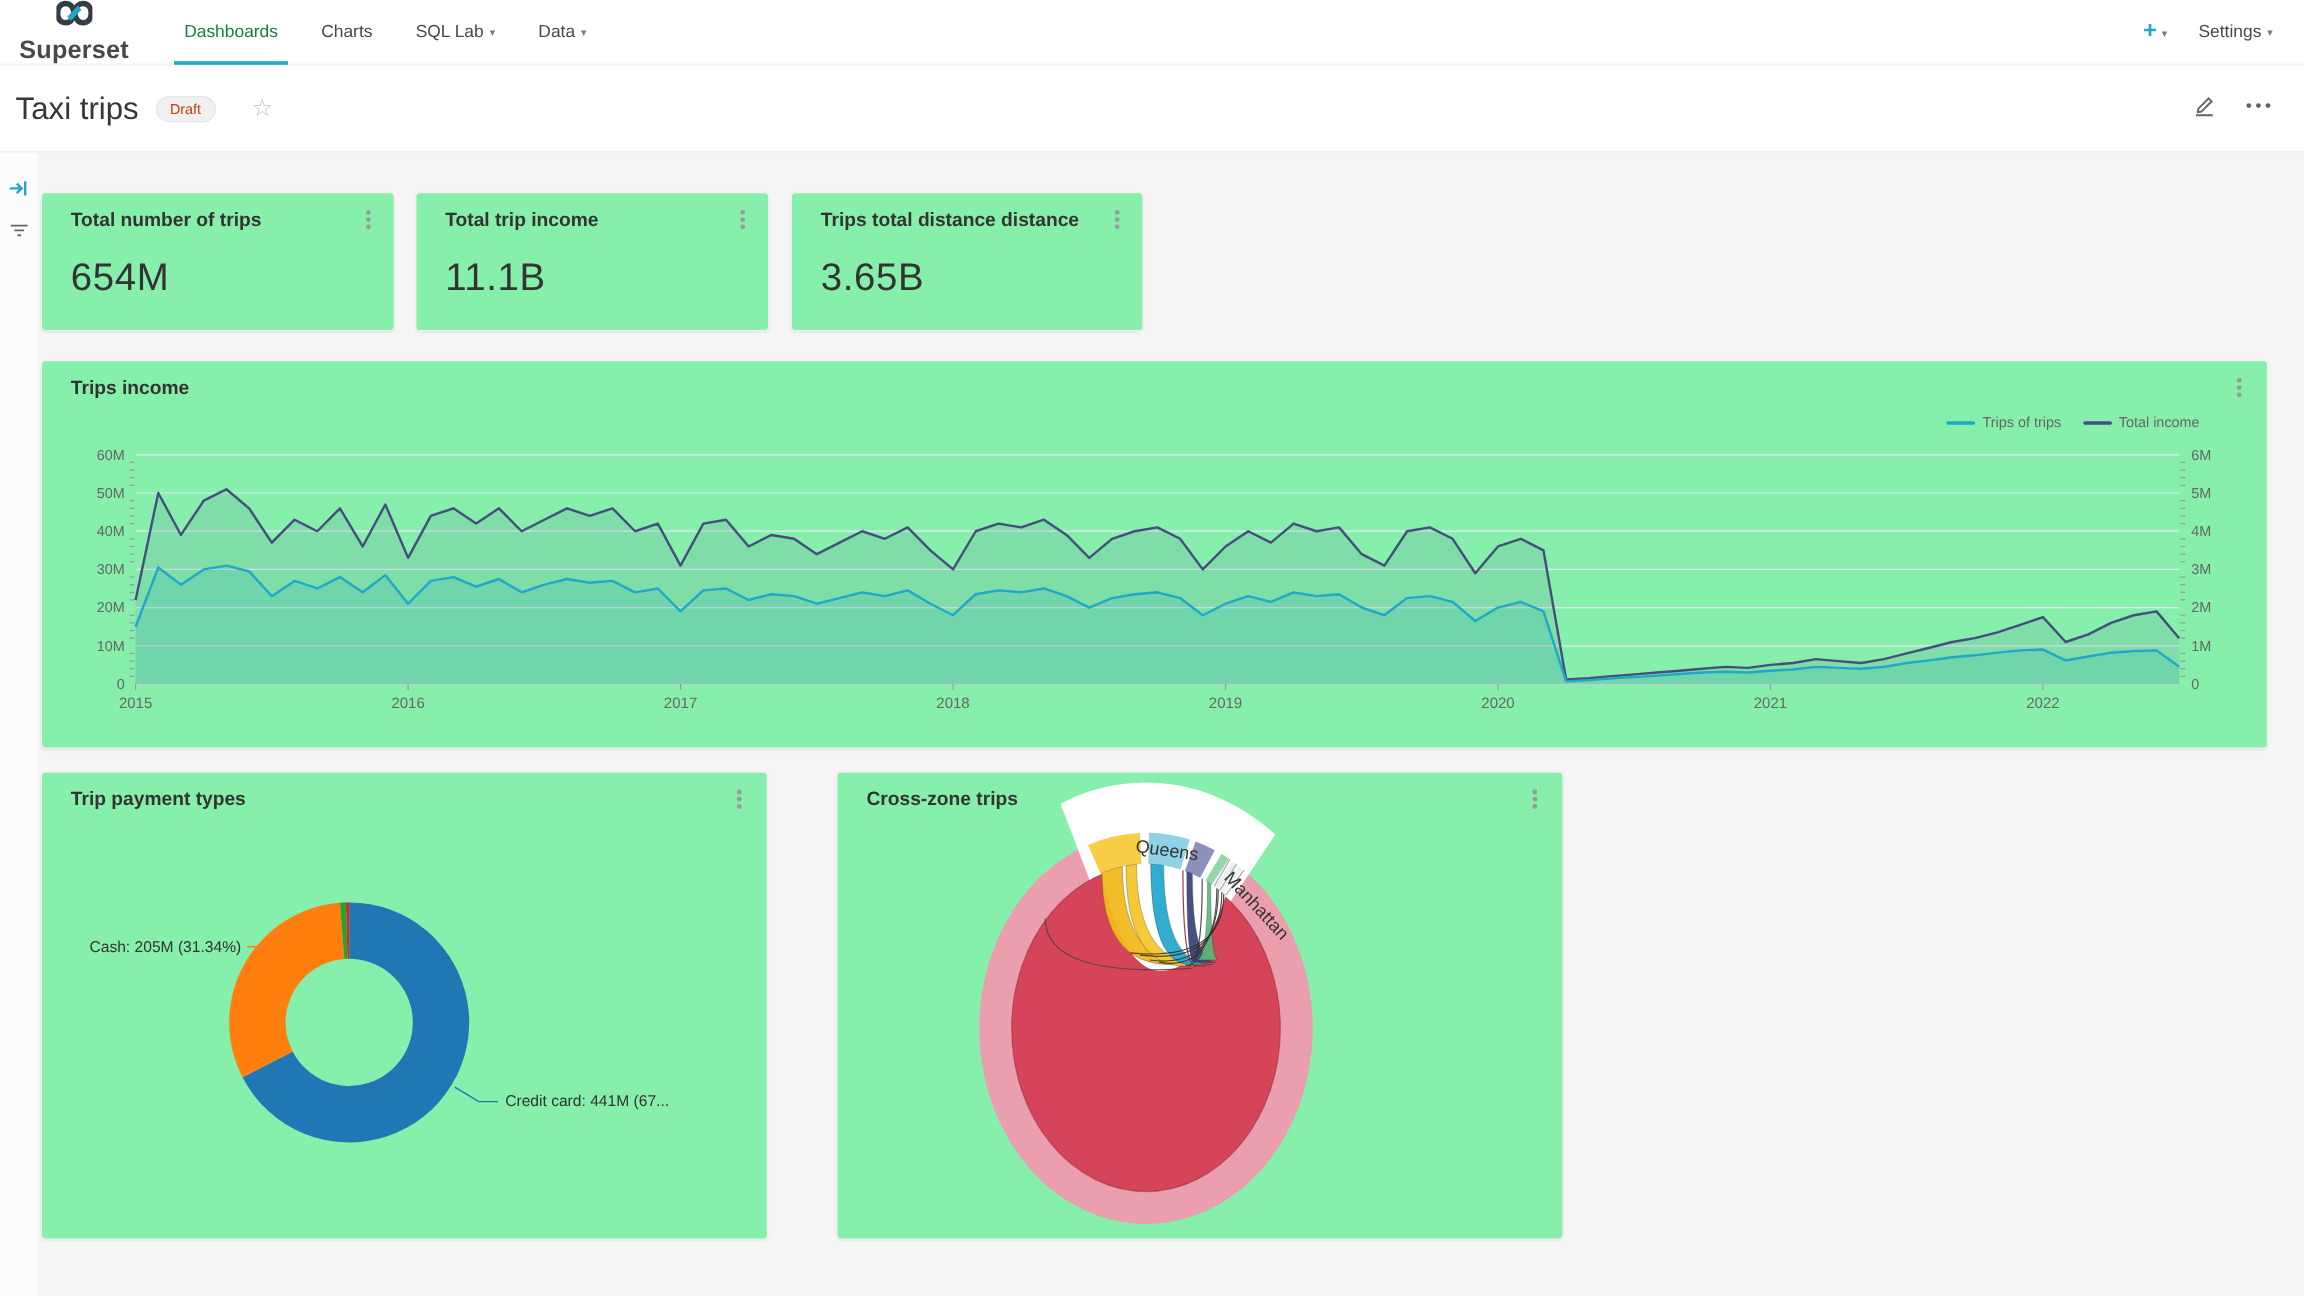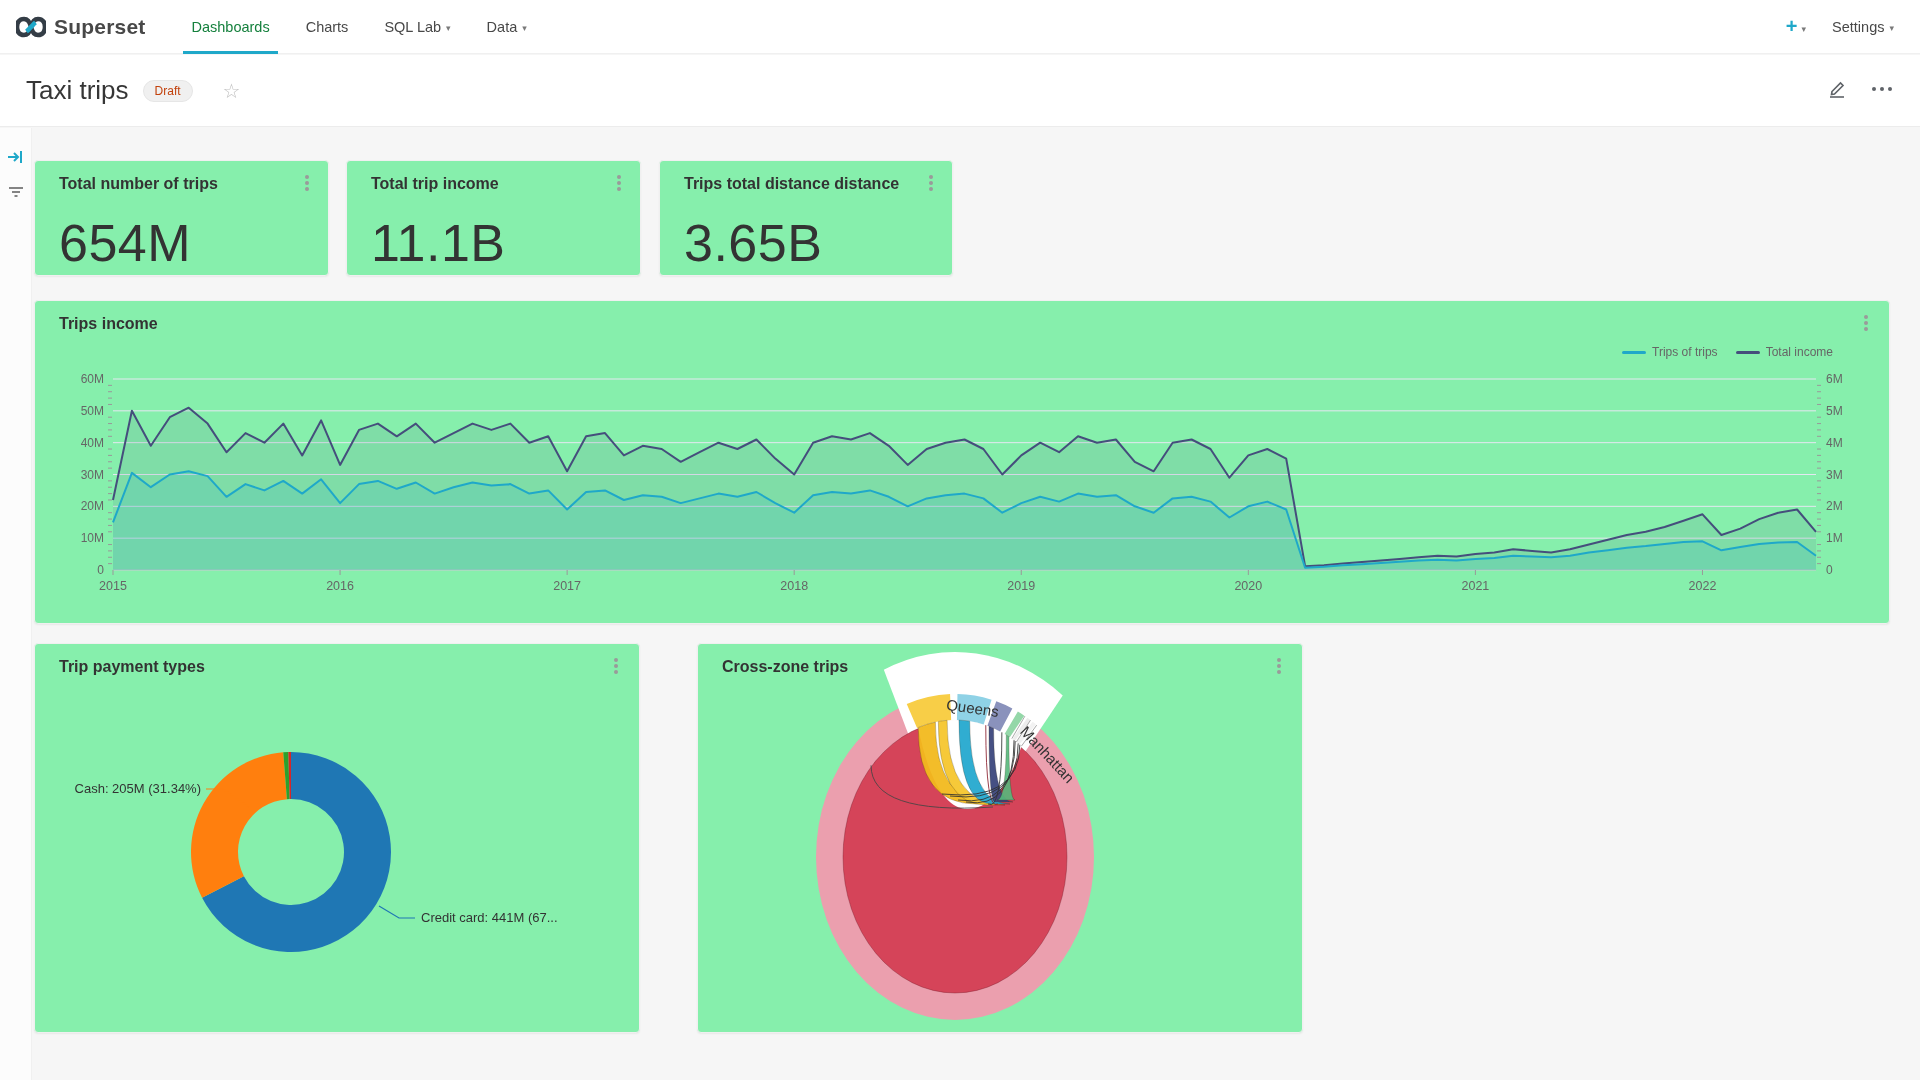--- a/index.html
+++ b/index.html
@@ -2,57 +2,57 @@
 <html><head>
 <meta charset="utf-8">
 <style>
   * { margin:0; padding:0; box-sizing:border-box; }
   html,body { width:1920px; height:1080px; overflow:hidden; background:#f6f6f6;
               font-family:"Liberation Sans","DejaVu Sans",sans-serif; color:#333; }
 
   
   .topnav { position:absolute; left:0; top:0; width:1920px; height:54px; background:#fff;
             border-bottom:1px solid #f0f0f0; display:flex; align-items:center; z-index:10; }
-  .brand { display:flex; align-items:center; gap:8px; padding:0 28px 0 16px; }
+  .brand { display:flex; align-items:center; gap:8px; padding:0 28px 0 16px;flex-direction:column; }
   .brand-name { font-size:21px; font-weight:bold; color:#484848; letter-spacing:.2px; }
   .nav-items { display:flex; height:54px; align-items:stretch; }
   .nav-item { display:flex; align-items:center; padding:0 18px; font-size:14.5px; color:#484848;
               cursor:pointer; position:relative; }
   .nav-item .caret { font-size:9px; color:#7a7a7a; margin-left:5px; margin-top:2px; }
   .nav-item.active { color:#15803d;justify-content:flex-end; }
   .nav-item.active::after { content:""; position:absolute; left:10px; right:10px; bottom:0;
               height:3px; background:#1FA8C9; }
   .nav-right { margin-left:auto; display:flex; align-items:center; gap:26px; padding-right:26px; }
   .plus-btn { color:#1FA8C9; font-size:20px; font-weight:bold; cursor:pointer; display:flex; align-items:center;}
   .plus-btn .caret{ font-size:9px; color:#7a7a7a; margin-left:4px; margin-top:4px;}
   .settings { font-size:14.5px; color:#484848; cursor:pointer; display:flex; align-items:center;}
   .settings .caret{ font-size:9px; color:#7a7a7a; margin-left:5px; margin-top:2px;}
 
   
   .pagehead { position:absolute; left:0; top:55px; width:1920px; height:72px; background:#fff;
               border-bottom:1px solid #ececec; display:flex; align-items:center; }
-  .page-title { font-size:26px; font-weight:500; color:#363636; margin-left:26px; }
+  .page-title { font-size:26px; font-weight:500; color:#363636; margin-left:13px; }
   .draft-pill { margin-left:14px; background:#f0f0f0; border:1px solid #e6e6e6; color:#c2410c;
                 font-size:12px; padding:3px 11px; border-radius:11px; }
   .fav-star { margin-left:30px; font-size:20px; color:#c2c2c2; cursor:pointer; }
   .head-actions { margin-left:auto; display:flex; align-items:center; gap:22px; padding-right:26px; }
   .icon-btn { cursor:pointer; color:#5f6368; }
 
   
   .filter-rail { position:absolute; left:0; top:128px; width:32px; height:952px; background:#fcfcfc;
                  border-right:1px solid #f0f0f0; }
   .rail-icon { position:absolute; left:7px; cursor:pointer; }
 
   
   .card { position:absolute; background:#86efac; border-radius:4px; box-shadow:0 1px 2px rgba(0,0,0,.06);
           border:1px solid #f0f0f0; }
   .card-title { position:absolute; left:24px; top:14px; font-size:16px; font-weight:bold; color:#333; }
   .kebab { position:absolute; top:12px; cursor:pointer; width:18px; text-align:center; }
   .kebab span { display:block; width:4px; height:4px; border-radius:50%; background:#9a9a9a; margin:2px auto; }
-  .kpi-value { position:absolute; left:24px; top:52px; font-size:52px; color:#333; letter-spacing:.5px; }
+  .kpi-value { position:absolute; left:24px; top:52px; font-size:32px; color:#333; letter-spacing:.5px; }
 
   .legend { position:absolute; right:56px; top:44px; display:flex; gap:18px; font-size:12px; color:#666; }
   .legend-item { display:flex; align-items:center; gap:6px; cursor:pointer; }
   .legend-swatch { width:24px; height:3px; border-radius:2px; }
 
   svg text { font-family:"Liberation Sans","DejaVu Sans",sans-serif; }
 </style>
 </head>
 <body>
 

